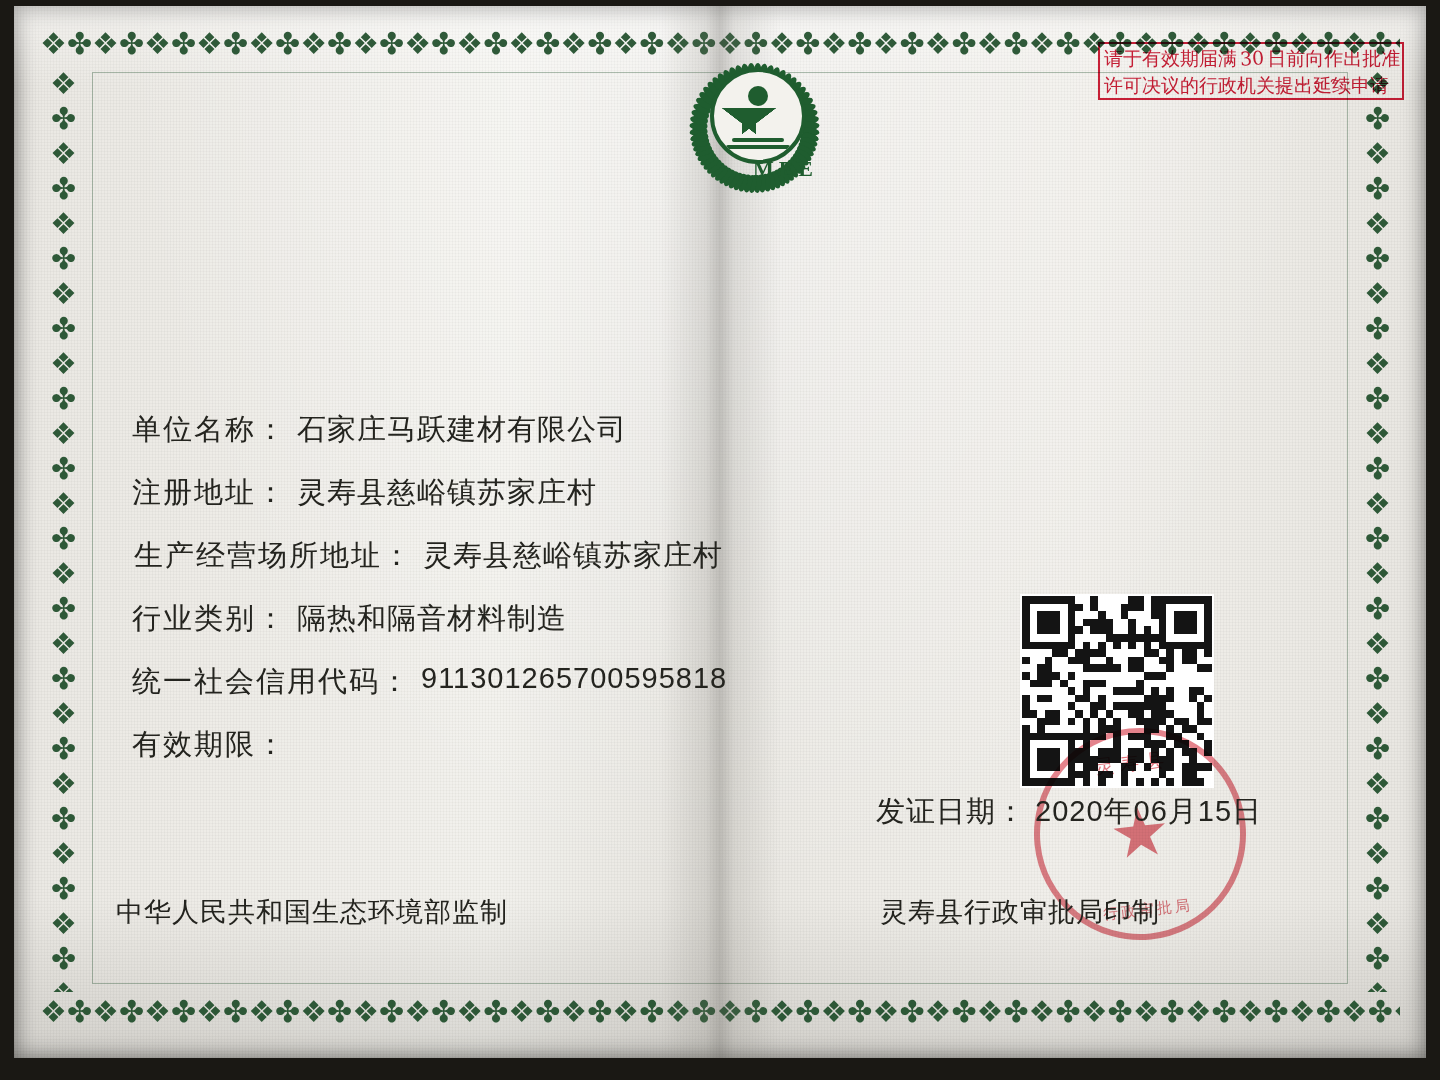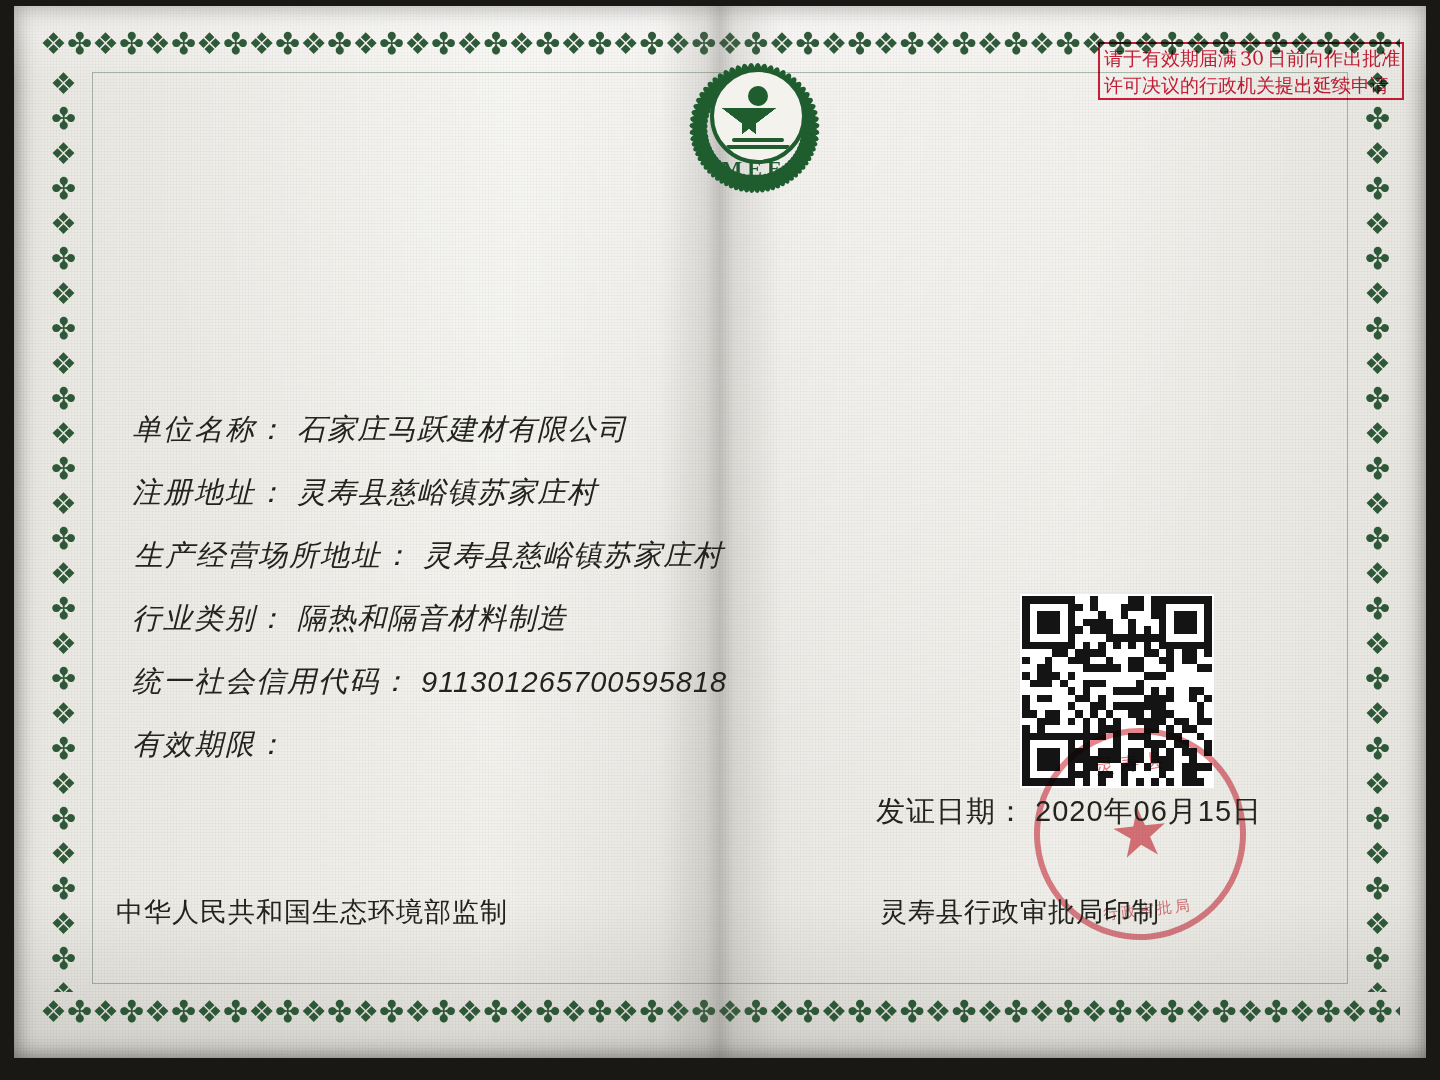--- a/index.html
+++ b/index.html
@@ -144,21 +144,21 @@
   }
   .emblem-waves span {
     position: absolute; left: 0; right: 0; height: 4px;
     background: #1f5d2f; border-radius: 2px;
   }
   .emblem-waves span:nth-child(1){ bottom: 10px; left: 10px; right: 10px; }
   .emblem-waves span:nth-child(2){ bottom: 3px; left: 4px; right: 4px; }
   .emblem-text {
     position: absolute;
     left: 0; right: 0; top: 104px;
-    text-align: center;
+    text-align: right;
     color: #1f5d2f;
     font-size: 22px;
     font-weight: bold;
     letter-spacing: 5px;
     font-family: "Liberation Serif", serif;
   }
 
   
   .doc-title {
     position: absolute;
@@ -184,26 +184,25 @@
   .cert-no .val { letter-spacing: 1.5px; }
 
   
   .fields {
     position: absolute;
     left: 118px; top: 404px;
     width: 1100px;
   }
   .field {
     display: flex;
-    align-items: center;
+    align-items: flex-start;
     font-size: 29px;
     color: #24241f;
     margin-bottom: 23px;
     white-space: nowrap;
-    font-style: italic;
   }
   .field .lbl { letter-spacing: 2px; }
   .field .val { margin-left: 10px; letter-spacing: 1px; }
   .field.f-addr { margin-left: 2px; }
 
   
   .qr {
     position: absolute;
     left: 1006px; top: 588px;
     width: 190px; height: 190px;

